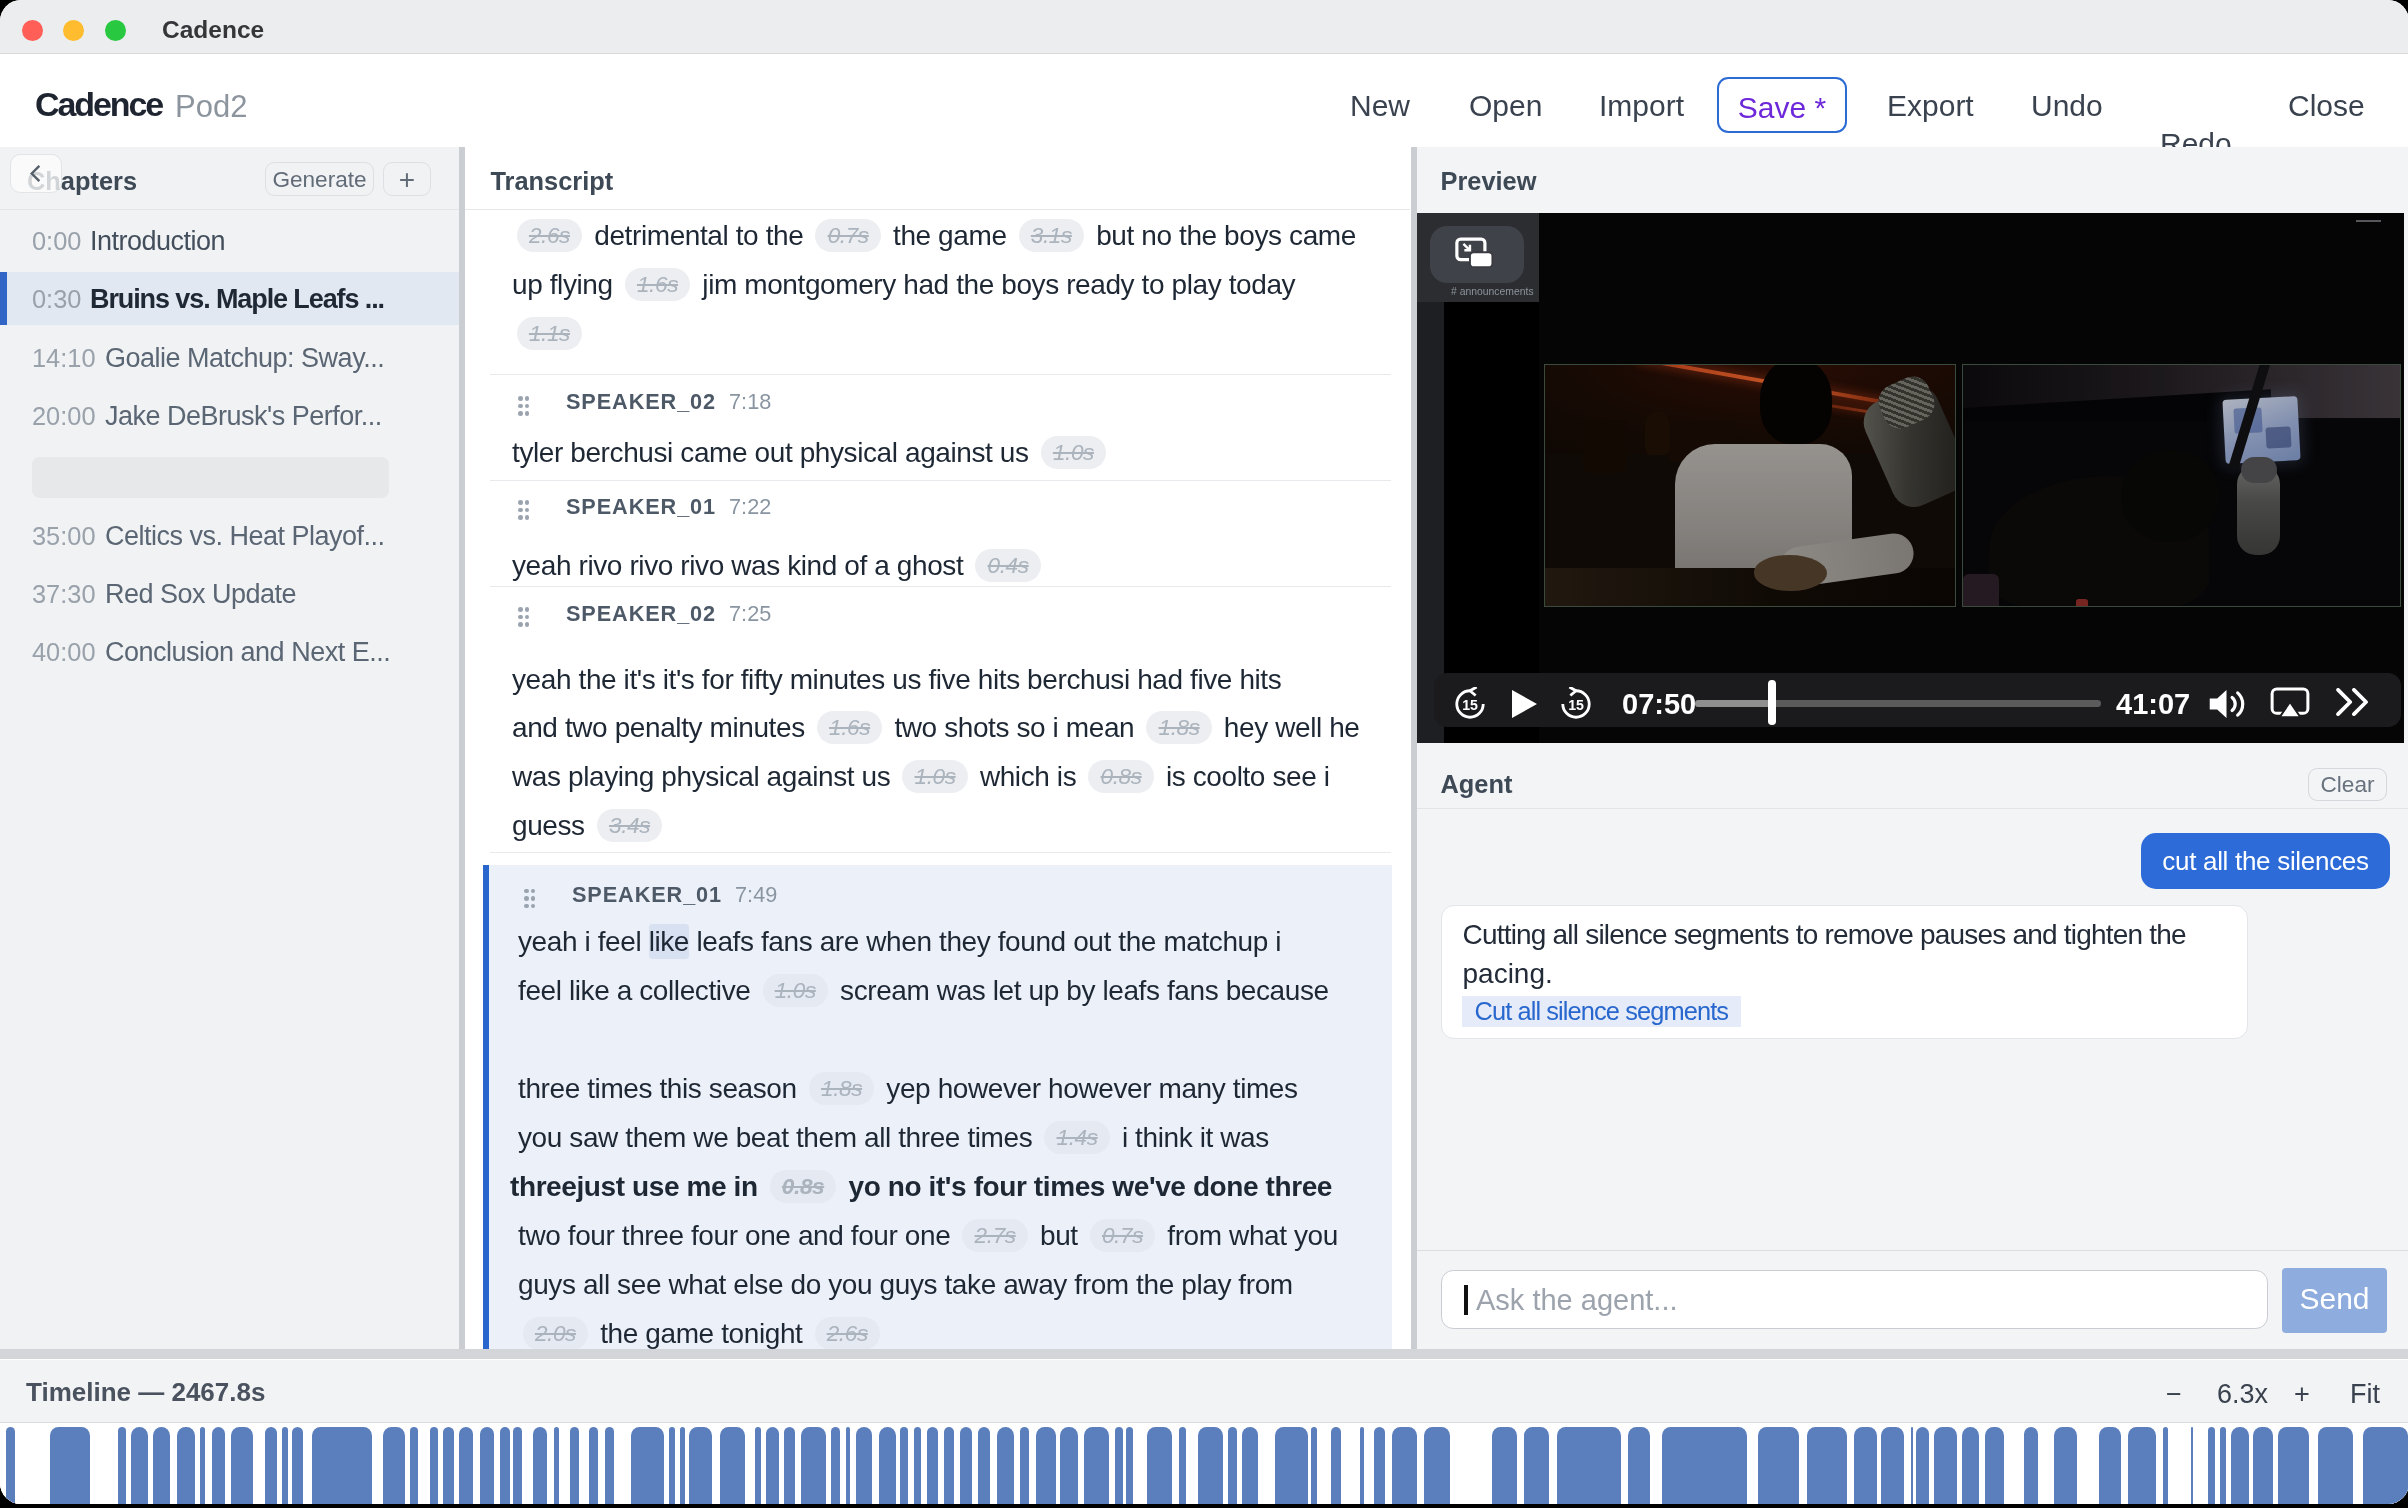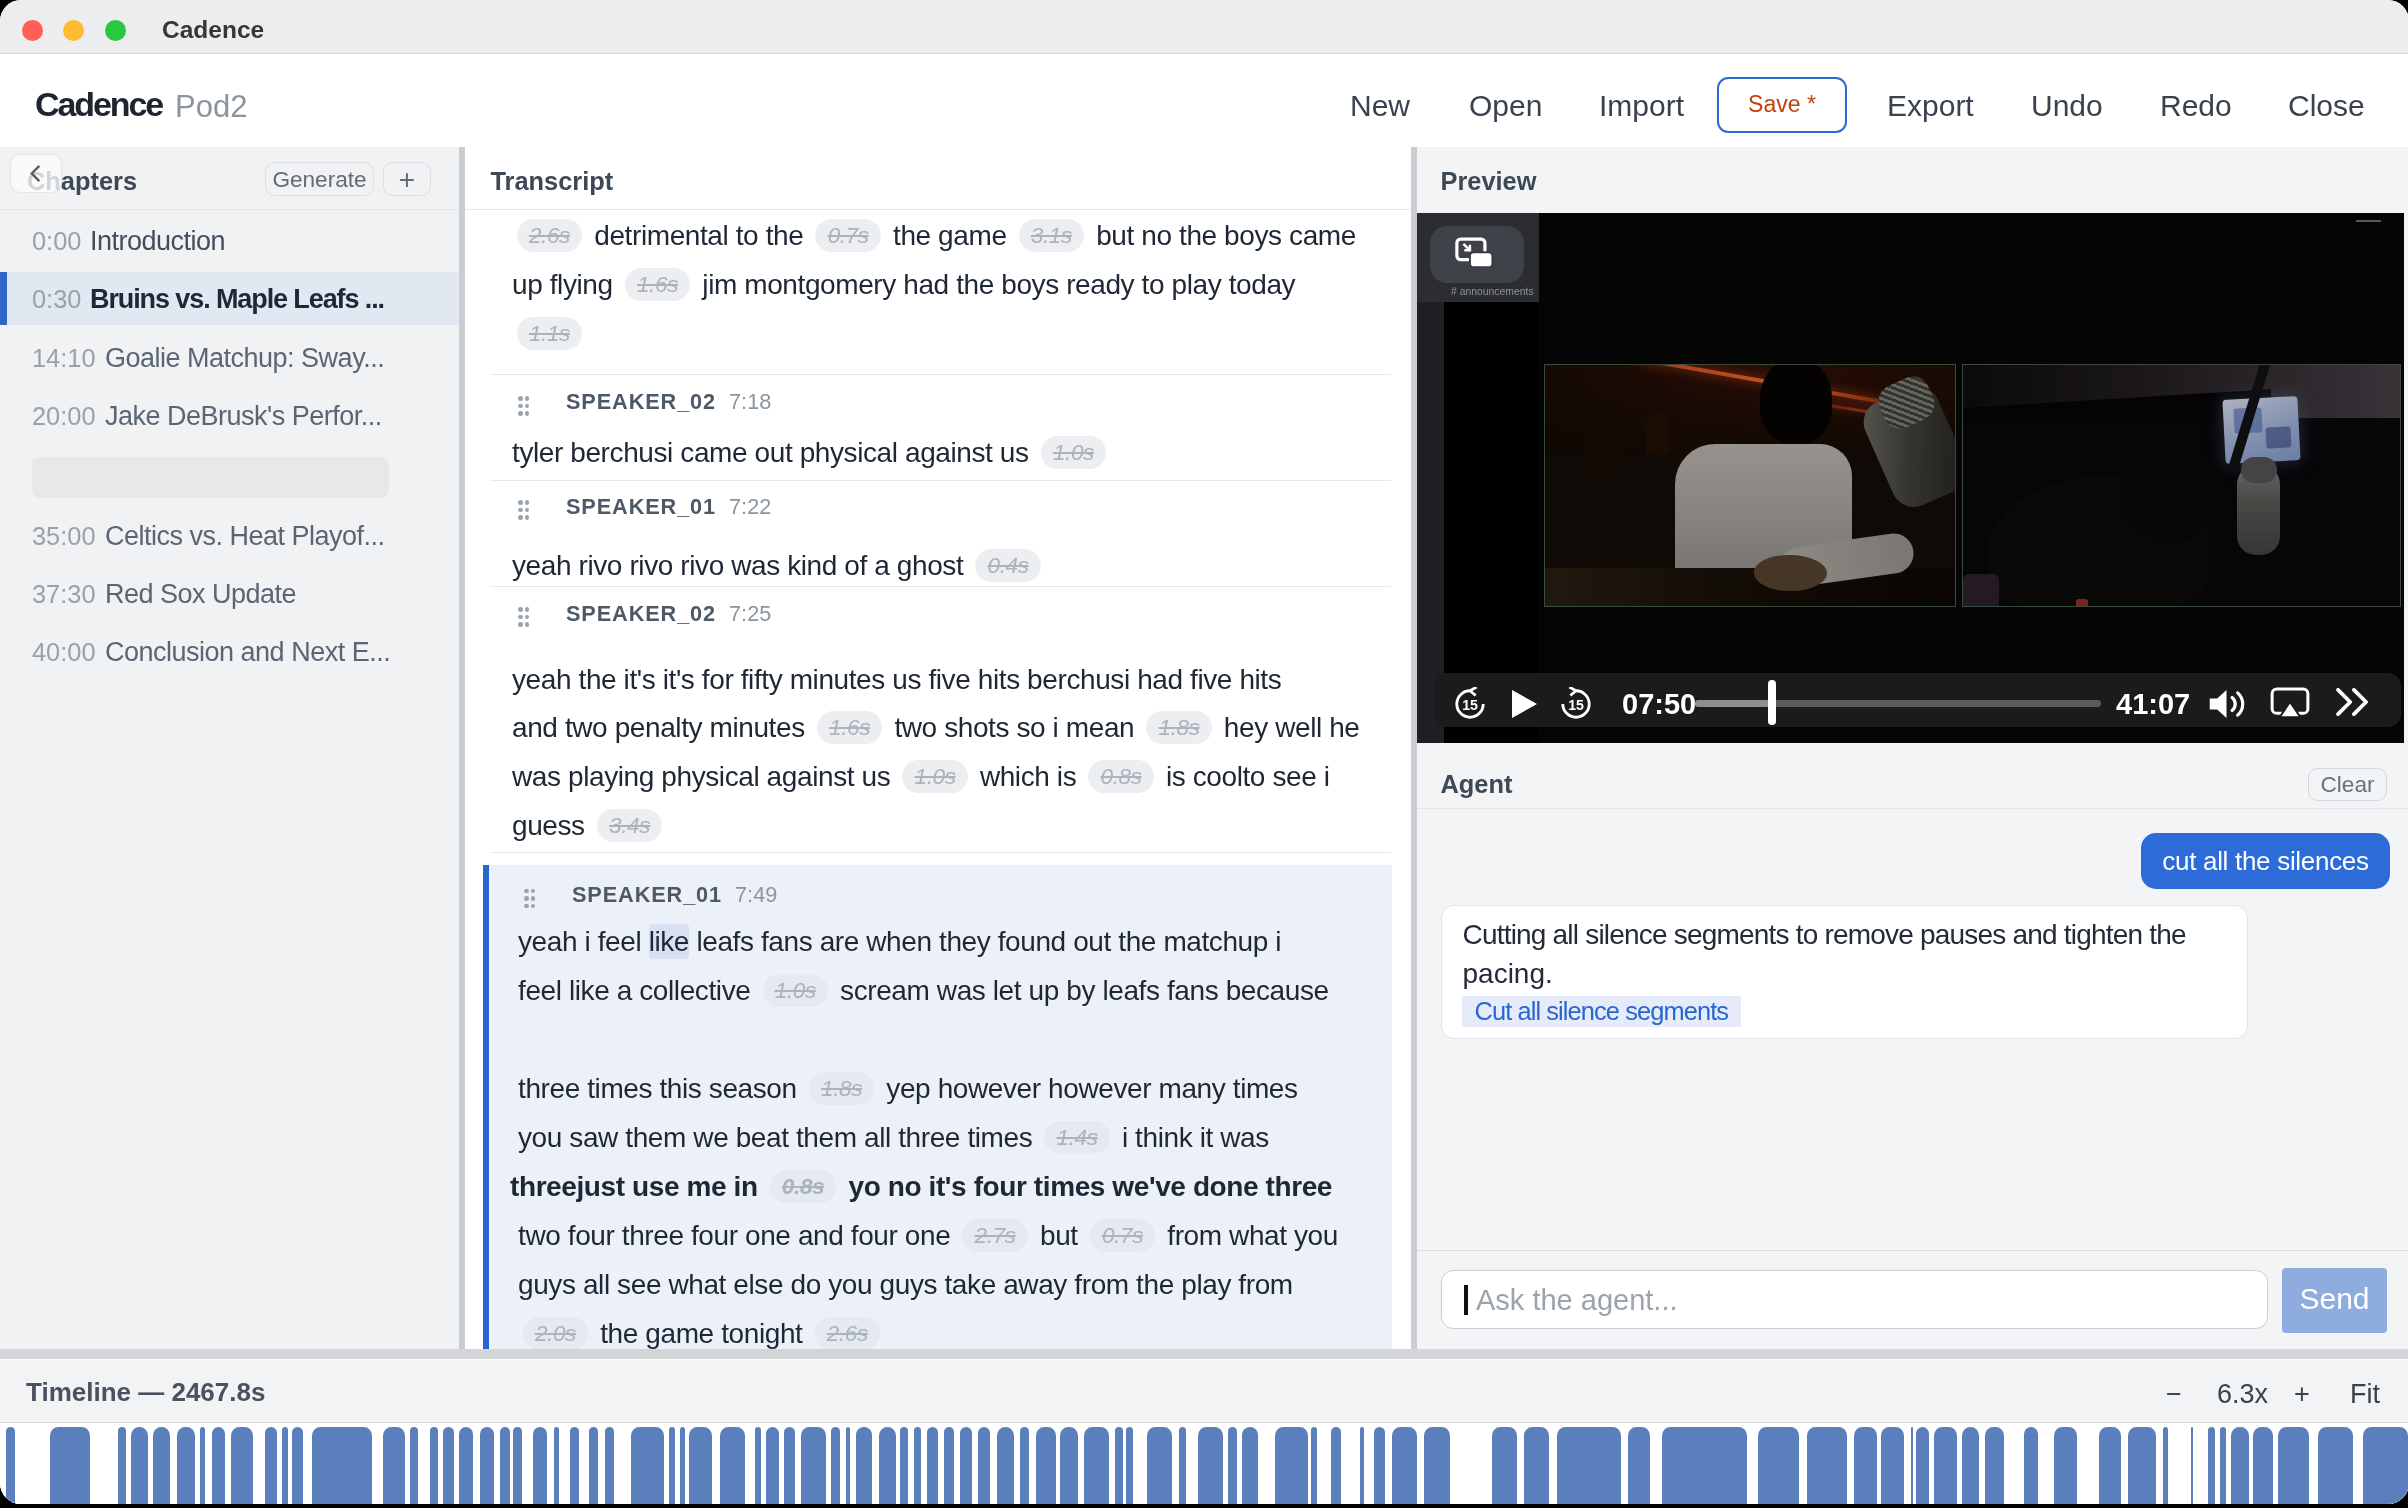--- a/index.html
+++ b/index.html
@@ -14,21 +14,21 @@
 #titlebar .t2 { left:63px; background:#FEBC2E; }
 #titlebar .t3 { left:105px; background:#28C840; }
 #wintitle { position:absolute; left:162px; top:16px; font-size:24.5px; font-weight:bold; color:#36363A; }
 
 
 #appheader { position:absolute; left:0; top:56px; width:2409px; height:91px; background:#fff; }
 #brand { position:absolute; left:35px; top:29px; font-size:34px; font-weight:bold; color:#1E2530; letter-spacing:-2.1px; }
 #proj { position:absolute; left:175px; top:33px; font-size:31px; color:#8C949E; }
 .menuitem { position:absolute; top:33px; font-size:30px; color:#39424E; }
 #saveBtn { position:absolute; left:1717px; top:21px; width:130px; height:56px; border:2.8px solid #2B6BD3; border-radius:11.3px; }
-#saveBtn span { position:absolute; left:0; right:0; top:12.2px; text-align:center; font-size:23px; color:#c2410c; }
+#saveBtn span { position:absolute; left:0; right:0; top:12.2px; text-align:center; font-size:30px; color:#6d28d9; }
 
 
 #sidebar { position:absolute; left:0; top:147px; width:459px; height:1202px; background:#F1F2F4;text-decoration:underline; }
 .vdiv { position:absolute; top:147px; width:6.6px; height:1202px; background:#CACDD2; }
 #transcript { position:absolute; left:465px; top:147px; width:945px; height:1202px; background:#fff; overflow:hidden; }
 #rightpanel { position:absolute; left:1417px; top:147px; width:992px; height:1202px; background:#F3F4F6; overflow:hidden; }
 
 .paneltitle { font-size:25.4px; font-weight:bold; color:#3E4956; }
 
 
@@ -125,21 +125,21 @@
     <div id="brand">Cadence</div>
     <div id="proj">Pod2</div>
     <div class="menuitem" style="left:1350px;">New</div>
     <div class="menuitem" style="left:1469px;">Open</div>
     <div class="menuitem" style="left:1599px;">Import</div>
     <div id="saveBtn">
         <span>Save *</span>
       </div>
     <div class="menuitem" style="left:1887px;">Export</div>
     <div class="menuitem" style="left:2031px;">Undo</div>
-    <div class="menuitem" style="left:2160px;">Redo</div>
+    <div class="menuitem" style="left:2160px;margin-top:38px;">Redo</div>
     <div class="menuitem" style="left:2288px;">Close</div>
   </div>
 
   <div id="sidebar">
     <div id="chapterHead">
       <div class="paneltitle" style="position:absolute;left:27px;top:20px;">Chapters</div>
       <div id="backBtn">
           <svg width="21" height="21" viewBox="0 0 22 22">
             <path d="M14 3 L6 11 L14 19" stroke="#555E69" stroke-width="2.5" fill="none"></path>
           </svg>

